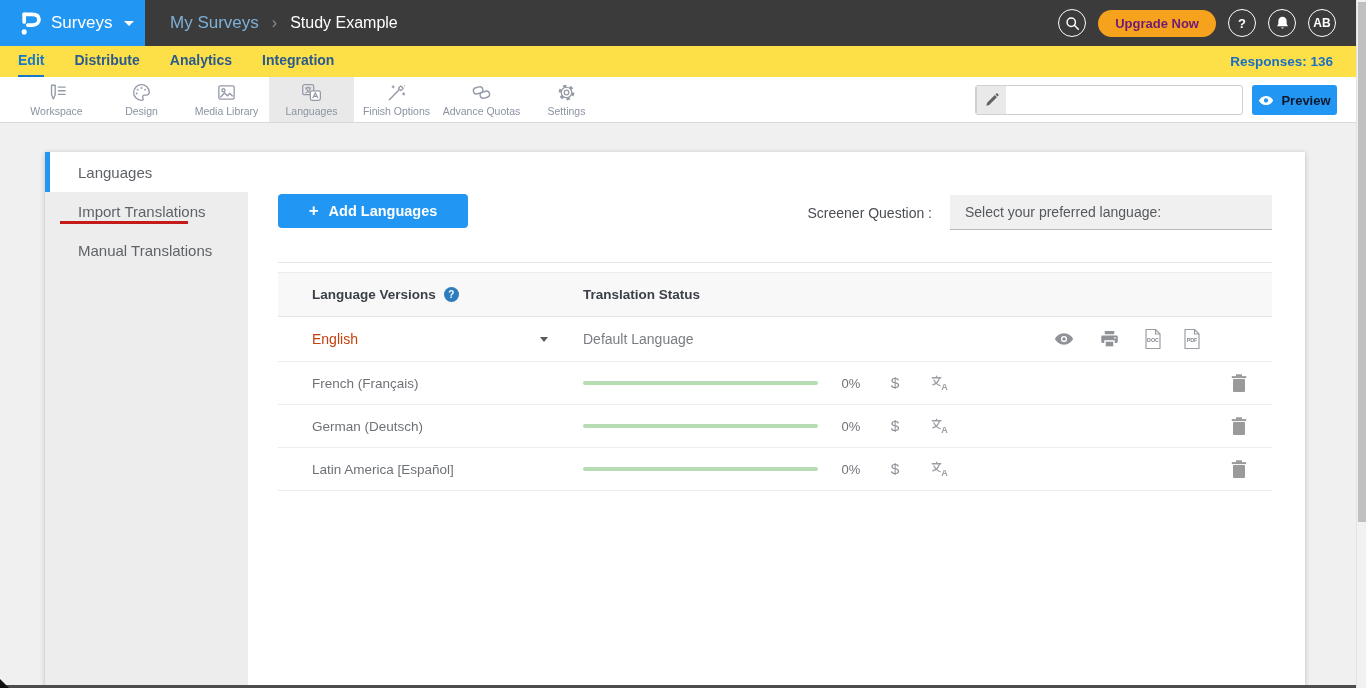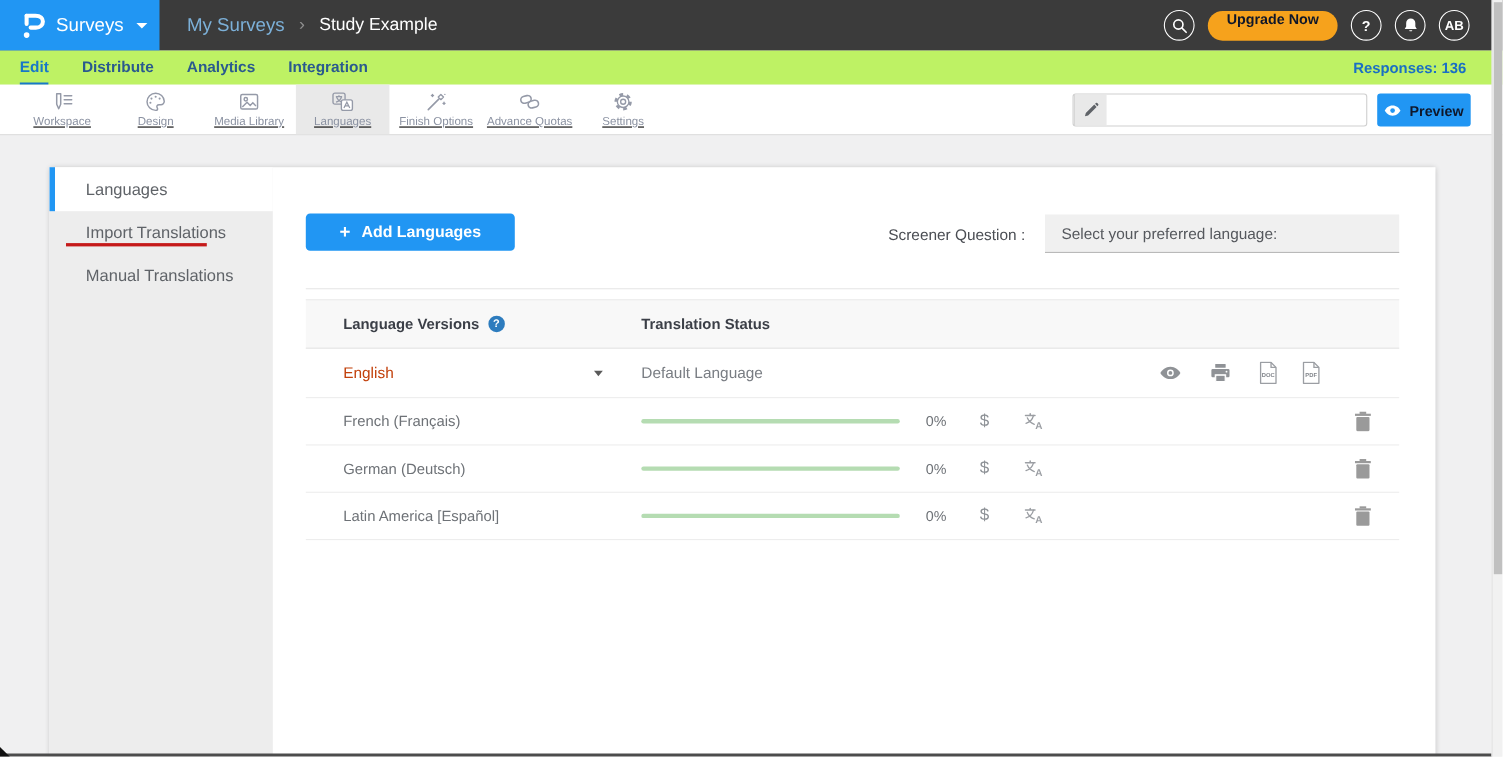--- a/index.html
+++ b/index.html
@@ -13,34 +13,34 @@
   .logo-label { color:#fff; font-size:17px; }
   .caret-down-w { width:0; height:0; border-left:5px solid transparent; border-right:5px solid transparent;
                   border-top:5px solid #fff; margin-left:2px; }
   .breadcrumb { position:absolute; left:170px; top:0; height:46px; display:flex; align-items:center; gap:13px; }
   .crumb-parent { color:#7cb0d8; font-size:17px; cursor:pointer; }
   .crumb-sep { color:#8f8f8f; font-size:16px; }
   .crumb-current { color:#fff; font-size:16px; }
   .top-actions { position:absolute; right:30px; top:0; height:46px; display:flex; align-items:center; gap:12px; }
   .circle-btn { width:28px; height:28px; border-radius:50%; border:1.6px solid #fff; color:#fff;
                 display:flex; align-items:center; justify-content:center; font-size:13px; font-weight:bold; cursor:pointer; }
-  .upgrade-btn { height:27px; padding:0 17px; border-radius:14px; background:#f6a21c; color:#0f172a;
-                 font-size:13px; font-weight:bold; display:flex; align-items:flex-start; cursor:pointer; }
-
-  
-  .tabbar { position:absolute; left:0; top:46px; width:100%; height:31px; background:#bef264;padding-left:28px; }
+  .upgrade-btn { height:27px; padding:0 17px; border-radius:14px; background:#f6a21c; color:#701a75;
+                 font-size:13px; font-weight:bold; display:flex; align-items:center; cursor:pointer; }
+
+  
+  .tabbar { position:absolute; left:0; top:46px; width:100%; height:31px; background:#fde047;padding-left:28px; }
   .tabs { position:absolute; left:18px; top:0; height:31px; display:flex; gap:30px; }
   .tab { font-size:14px; font-weight:700; color:#2a5a8e; line-height:29px; height:31px; cursor:pointer; }
   .tab.active { color:#1878c8; border-bottom:2px solid #1878c8; }
   .responses { position:absolute; right:33px; top:0; line-height:31px; color:#1a6fc4; font-size:13.5px; font-weight:700; cursor:pointer; }
 
   
   .toolbar { position:absolute; left:0; top:77px; width:100%; height:46px; background:#fff; border-bottom:1px solid #d9d9d9; }
   .tools { position:absolute; left:14px; top:0; height:45px; display:flex; }
-  .tool { width:85px; height:45px; display:flex; flex-direction:column; align-items:center; justify-content:center; gap:2px; cursor:pointer;text-decoration:underline; }
+  .tool { width:85px; height:45px; display:flex; flex-direction:column; align-items:center; justify-content:center; gap:2px; cursor:pointer; }
   .tool.active { background:#e9e9e9; }
   .tool-label { font-size:10.5px; color:#8b92a2; white-space:nowrap; }
   .url-box { position:absolute; left:975px; top:8px; width:268px; height:30px; border:1px solid #cfcfcf;
              border-radius:3px; background:#fff; display:flex; overflow:hidden; }
   .url-input { flex:1; border:none; outline:none; padding:0 2px 0 9px; font-size:13px; color:#3d3d3d;
                font-family:inherit; background:transparent; }
   .url-edit { width:30px; background:#e9e9e9; border-left:1px solid #cfcfcf; display:flex; align-items:center; justify-content:center; cursor:pointer; }
   .preview-btn { position:absolute; left:1252px; top:8px; width:85px; height:30px; background:#2196f3; border-radius:3px;
                  color:#0f172a; display:flex; align-items:center; justify-content:center; gap:7px; font-size:13px; font-weight:600; cursor:pointer; }
 

